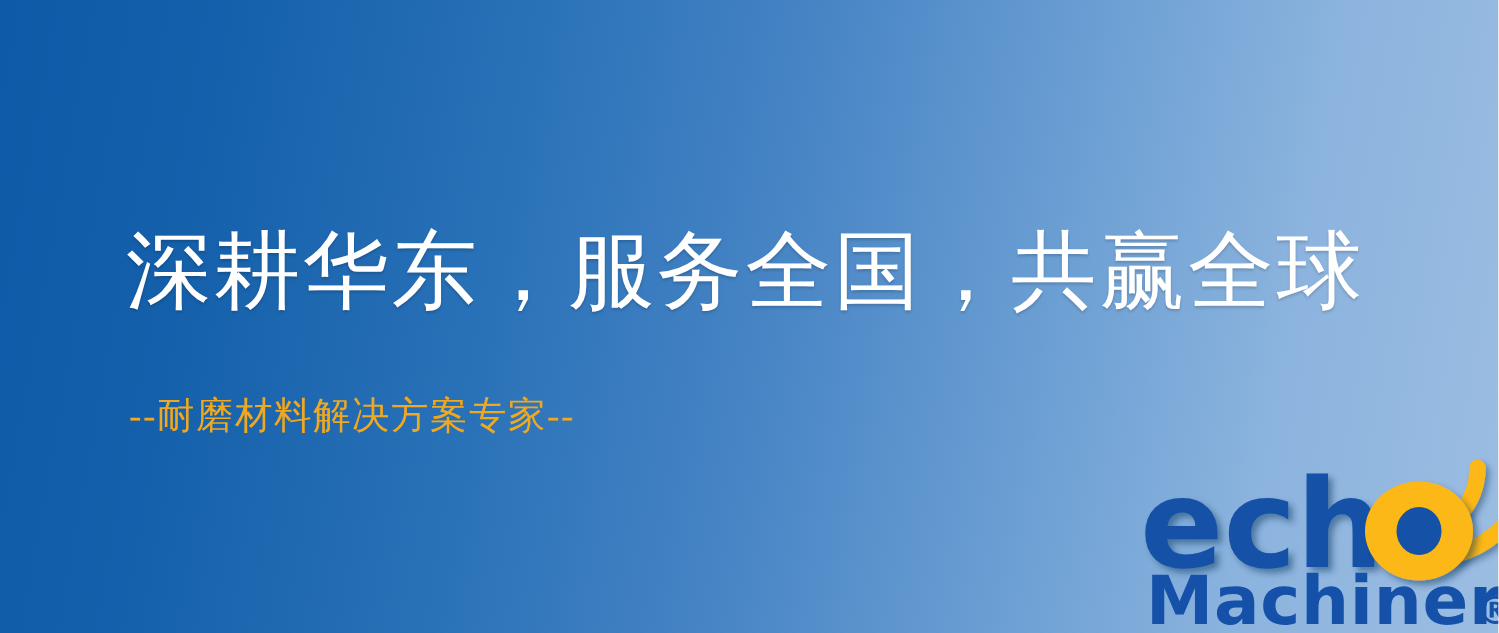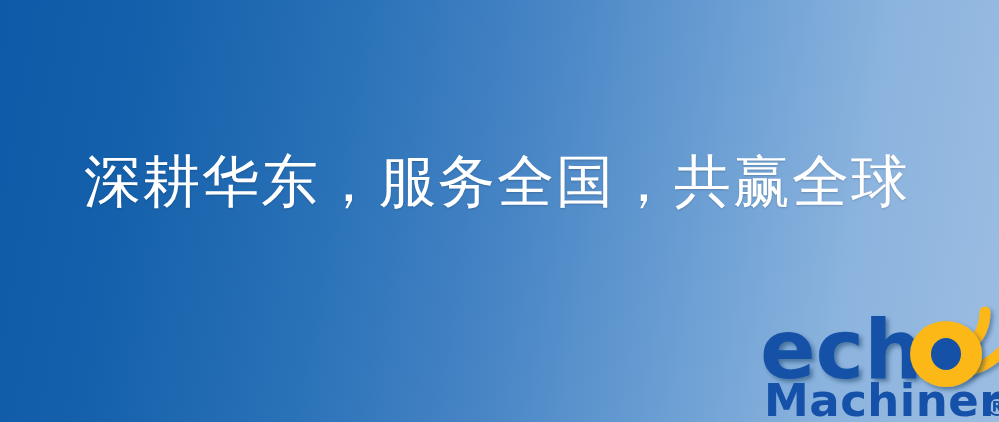--- a/index.html
+++ b/index.html
@@ -67,20 +67,21 @@
     font-weight: bold;
   }
 </style>
 </head>
 <body>
 
 <div id="banner">
 
   <div id="headline">深耕华东，服务全国，共赢全球</div>
 
+  <div id="subtitle">--耐磨材料解决方案专家--</div>
 
   <div id="logo">
     <svg width="263" height="126" viewBox="0 0 263 126" xmlns="http://www.w3.org/2000/svg">
       <defs>
         <filter id="dropsh" x="-20%" y="-20%" width="150%" height="150%">
           <feDropShadow dx="3" dy="3" stdDeviation="2.2" flood-color="#0b2f55" flood-opacity="0.45"></feDropShadow>
         </filter>
         <filter id="dropsh2" x="-30%" y="-30%" width="170%" height="170%">
           <feDropShadow dx="2.5" dy="2.5" stdDeviation="2" flood-color="#0b2f55" flood-opacity="0.40"></feDropShadow>
         </filter>

